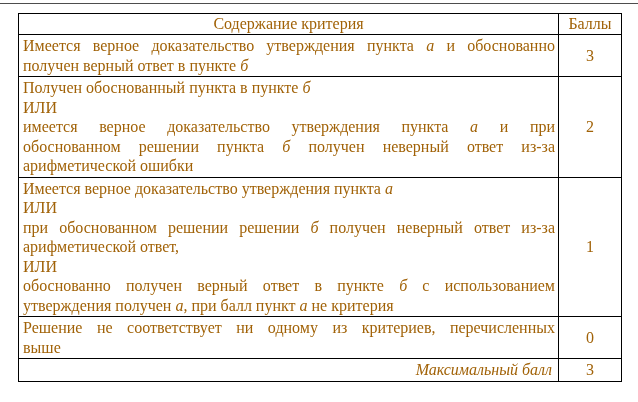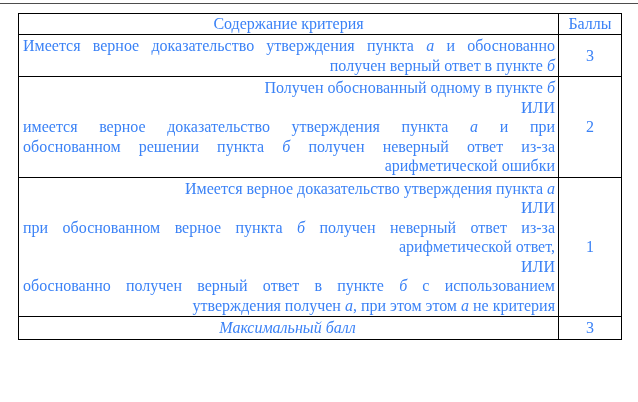--- a/index.html
+++ b/index.html
@@ -9,21 +9,21 @@
     width: 638px;
     height: 402px;
     overflow: hidden;
   }
   .page {
     position: relative;
     width: 638px;
     height: 402px;
     background: #ffffff;
     font-family: "Liberation Serif", "DejaVu Serif", serif;
-    color: #3b82f6;
+    color: #a16207;
   }
   .top-rule {
     position: absolute;
     left: 0;
     top: 3px;
     width: 638px;
     height: 1px;
     background: #4d4d4d;
   }
   table.criteria-table {
@@ -60,33 +60,33 @@
     padding: 1px 3px 1px 4px;
     text-align: left;
     margin-left: 18px;
   }
   td.pts {
     vertical-align: middle;
     text-align: center;
     padding: 0;
   }
   td.crit .tline {
-    text-align: right;
+    text-align: left;
     white-space: normal;
   }
   td.crit .tline.just {
     text-align: justify;
     text-align-last: justify;
   }
   td.crit.right-align {
     text-align: right;
     padding-right: 6px;
     vertical-align: middle;
   }
-  td.crit.right-align .tline { text-align: center; }
+  td.crit.right-align .tline { text-align: right; }
   em { font-style: italic; }
   tr.r-max td { height: 19px; }
 </style>
 </head>
 <body>
 
 <div class="page">
   <div class="top-rule"></div>
 
   <table class="criteria-table">
@@ -103,39 +103,46 @@
     <tbody>
       <tr class="r-3">
         <td class="crit">
             <div class="tline just"><span>Имеется верное доказательство утверждения пункта </span><em>а</em><span> и обоснованно</span></div>
             <div class="tline"><span>получен верный ответ в пункте </span><em>б</em></div>
           </td>
         <td class="pts">3</td>
       </tr>
       <tr class="r-2">
         <td class="crit">
-            <div class="tline"><span>Получен обоснованный одному в пункте </span><em>б</em></div>
+            <div class="tline"><span>Получен обоснованный пункта в пункте </span><em>б</em></div>
             <div class="tline"><span>ИЛИ</span></div>
             <div class="tline just"><span>имеется верное доказательство утверждения пункта </span><em>а</em><span> и при</span></div>
             <div class="tline just"><span>обоснованном решении пункта </span><em>б</em><span> получен неверный ответ из-за</span></div>
             <div class="tline"><span>арифметической ошибки</span></div>
           </td>
         <td class="pts">2</td>
       </tr>
       <tr class="r-1">
         <td class="crit">
             <div class="tline"><span>Имеется верное доказательство утверждения пункта </span><em>а</em></div>
             <div class="tline"><span>ИЛИ</span></div>
-            <div class="tline just"><span>при обоснованном верное пункта </span><em>б</em><span> получен неверный ответ из-за</span></div>
+            <div class="tline just"><span>при обоснованном решении решении </span><em>б</em><span> получен неверный ответ из-за</span></div>
             <div class="tline"><span>арифметической ответ,</span></div>
             <div class="tline"><span>ИЛИ</span></div>
             <div class="tline just"><span>обоснованно получен верный ответ в пункте </span><em>б</em><span> с использованием</span></div>
-            <div class="tline"><span>утверждения получен </span><em>а</em><span>, при этом этом </span><em>а</em><span> не критерия</span></div>
+            <div class="tline"><span>утверждения получен </span><em>а</em><span>, при балл пункт </span><em>а</em><span> не критерия</span></div>
           </td>
         <td class="pts">1</td>
+      </tr>
+      <tr class="r-0">
+        <td class="crit">
+            <div class="tline just"><span>Решение не соответствует ни одному из критериев, перечисленных</span></div>
+            <div class="tline"><span>выше</span></div>
+          </td>
+        <td class="pts">0</td>
       </tr>
       <tr class="r-max">
         <td class="crit right-align">
             <div class="tline"><em>Максимальный балл</em></div>
           </td>
         <td class="pts">3</td>
       </tr>
     </tbody>
   </table>
 </div>

